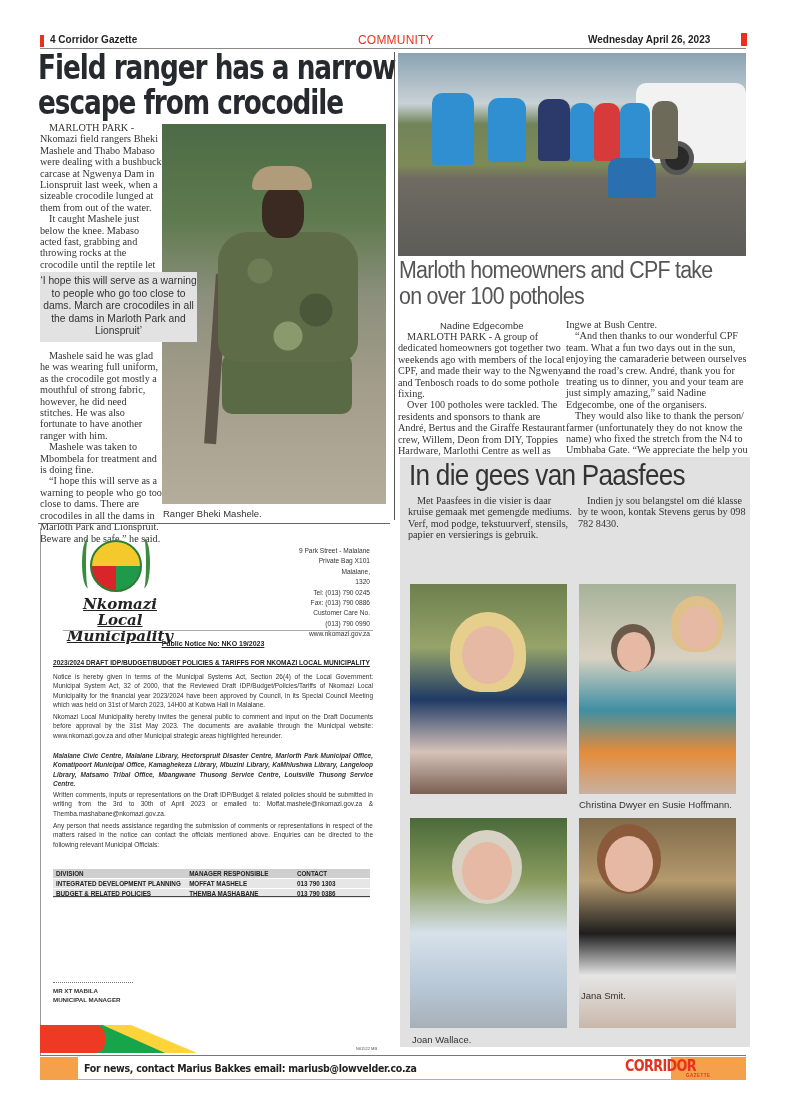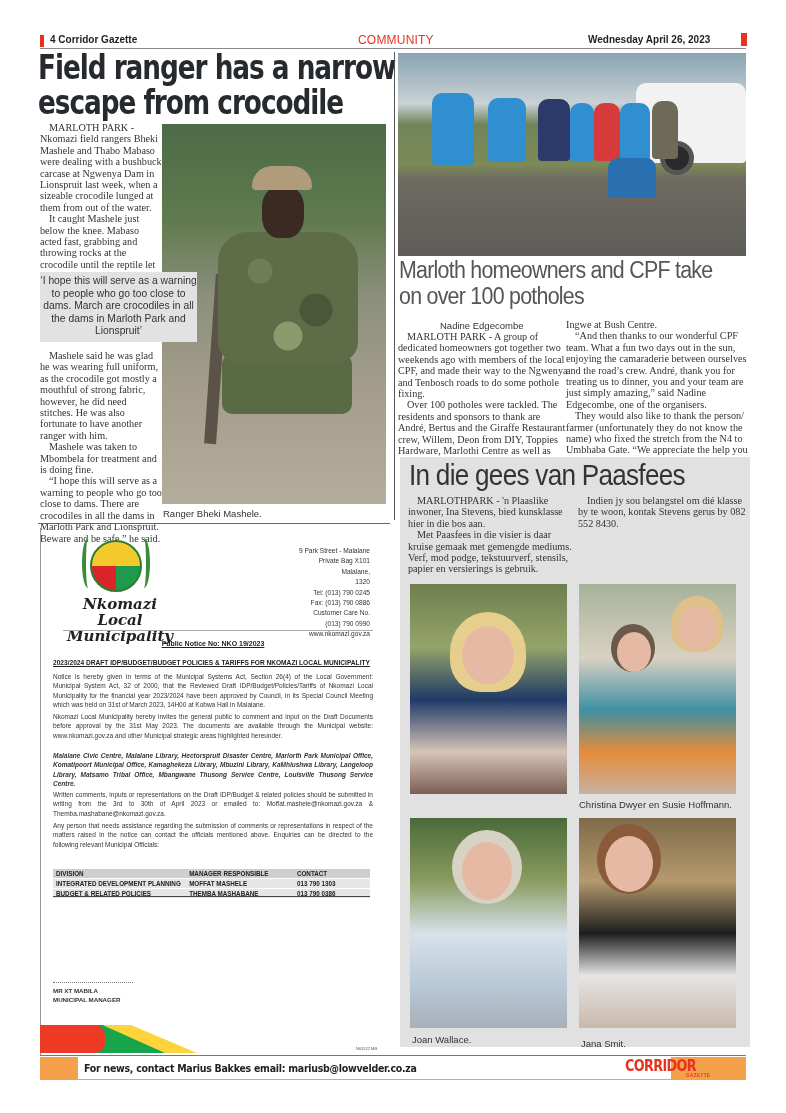--- a/index.html
+++ b/index.html
@@ -61,21 +61,21 @@
   .tile-4 { left: 579px; top: 818px; width: 157px; height: 210px; background: linear-gradient(180deg, #7f6a4a 0%, #b59a6e 30%, #1e1e1e 55%, #e5e5e5 75%, #c9b8aa 100%); }
   .face { border-radius: 50%; background: #e5b9a3; }
   .hair-blond { border-radius: 50% 50% 40% 40%; background: #e6cf8d; }
   .tile-caption { font: 9.5px "Liberation Sans", sans-serif; color: #333; }
 
   
   .notice-frame { left: 40px; top: 528px; width: 346px; height: 527px; border-left: 1px solid #999; }
   .muni-logo { left: 90px; top: 540px; width: 52px; height: 52px; border-radius: 50%; background: conic-gradient(#f4c92b 0 25%, #1e9a4a 25% 50%, #d9252a 50% 75%, #f4c92b 75% 100%); border: 2px solid #2e7d32; }
   .muni-wreath-l { left: 82px; top: 538px; width: 12px; height: 50px; border-left: 4px solid #3a8b3c; border-radius: 50%; }
   .muni-wreath-r { left: 138px; top: 538px; width: 12px; height: 50px; border-right: 4px solid #3a8b3c; border-radius: 50%; }
-  .muni-name { left: 60px; top: 596px; width: 120px; text-align: center; font: italic bold 15px/16px "DejaVu Serif", serif; color: #222; }
+  .muni-name { left: 60px; top: 596px; width: 120px; text-align: center; font: italic bold 15px/16px "DejaVu Serif", serif; color: #222; text-decoration: underline; }
   .muni-addr { left: 260px; top: 546px; width: 110px; text-align: right; font: 6.6px/10.4px "Liberation Sans", sans-serif; color: #333; }
   .muni-hr { left: 63px; top: 630px; width: 310px; height: 1px; background: #aaa; }
   .notice-no { left: 40px; top: 640px; width: 346px; text-align: center; font: bold 7px "Liberation Sans", sans-serif; color: #222; text-decoration: underline; }
   .notice-title { left: 53px; top: 659px; width: 320px; font: bold 6.6px "Liberation Sans", sans-serif; color: #222; text-decoration: underline; white-space: nowrap; }
   .notice-p { font: 6.5px/9.4px "Liberation Sans", sans-serif; color: #333; text-align: justify; }
   .notice-p.bi { font-weight: bold; font-style: italic; }
   .np1 { left: 53px; top: 672px; width: 320px; }
   .np2 { left: 53px; top: 712px; width: 320px; }
   .np3 { left: 53px; top: 751px; width: 320px; }
   .np4 { left: 53px; top: 790px; width: 320px; }
@@ -163,25 +163,24 @@
 </div>
 <div class="abs body-text pot-col-b">
   <div>Ingwe at Bush Centre.</div>
   <p>“And then thanks to our wonderful CPF team. What a fun two days out in the sun, enjoying the camaraderie between ourselves and the road’s crew. André, thank you for treating us to dinner, you and your team are just simply amazing,” said Nadine Edgecombe, one of the organisers.</p>
   <p>They would also like to thank the person/ farmer (unfortunately they do not know the name) who fixed the stretch from the N4 to Umbhaba Gate. “We appreciate the help you gave,” Edgecombe said.</p>
 </div>
 
 <div class="abs paas-box"></div>
 <div class="abs paas-headline">In die gees van Paasfees</div>
 <div class="abs body-text paas-col-a">
-  <p>MARLOTHPARK - 'n Plaaslike inwoner, Ina Stevens, bied kunsklasse hier in die bos aan.</p>
   <p>Met Paasfees in die visier is daar kruise gemaak met gemengde mediums. Verf, mod podge, tekstuurverf, stensils, papier en versierings is gebruik.</p>
 </div>
 <div class="abs body-text paas-col-b">
-  <p>Indien jy sou belangstel om dié klasse by te woon, kontak Stevens gerus by 082 552 8430.</p>
+  <p>Indien jy sou belangstel om dié klasse by te woon, kontak Stevens gerus by 098 782 8430.</p>
 </div>
 
 <div class="abs photo-tile tile-1">
   <div class="abs hair-blond" style="left:40px;top:28px;width:76px;height:80px;"></div>
   <div class="abs face" style="left:52px;top:42px;width:52px;height:58px;"></div>
 </div>
 <div class="abs tile-caption" style="left:410px;top:799px;margin-top:44px;">Ina Stevens.</div>
 
 <div class="abs photo-tile tile-2">
   <div class="abs" style="left:32px;top:40px;width:44px;height:48px;border-radius:50%;background:#6b5a4a;"></div>
@@ -194,21 +193,21 @@
 <div class="abs photo-tile tile-3">
   <div class="abs" style="left:42px;top:12px;width:70px;height:74px;border-radius:50%;background:#d8d2c4;"></div>
   <div class="abs face" style="left:52px;top:24px;width:50px;height:58px;"></div>
 </div>
 <div class="abs tile-caption" style="left:412px;top:1034px;">Joan Wallace.</div>
 
 <div class="abs photo-tile tile-4">
   <div class="abs" style="left:18px;top:6px;width:64px;height:70px;border-radius:50%;background:#8a5a3a;"></div>
   <div class="abs face" style="left:26px;top:18px;width:48px;height:56px;"></div>
 </div>
-<div class="abs tile-caption" style="left:581px;top:1038px;">Jana Smit.</div>
+<div class="abs tile-caption" style="left:581px;top:990px;">Jana Smit.</div>
 
 <div class="abs notice-frame"></div>
 <div class="abs muni-wreath-l"></div>
 <div class="abs muni-wreath-r"></div>
 <div class="abs muni-logo"></div>
 <div class="abs muni-name">
   <div>Nkomazi</div>
   <div>Local Municipality</div>
 </div>
 <div class="abs muni-addr">

